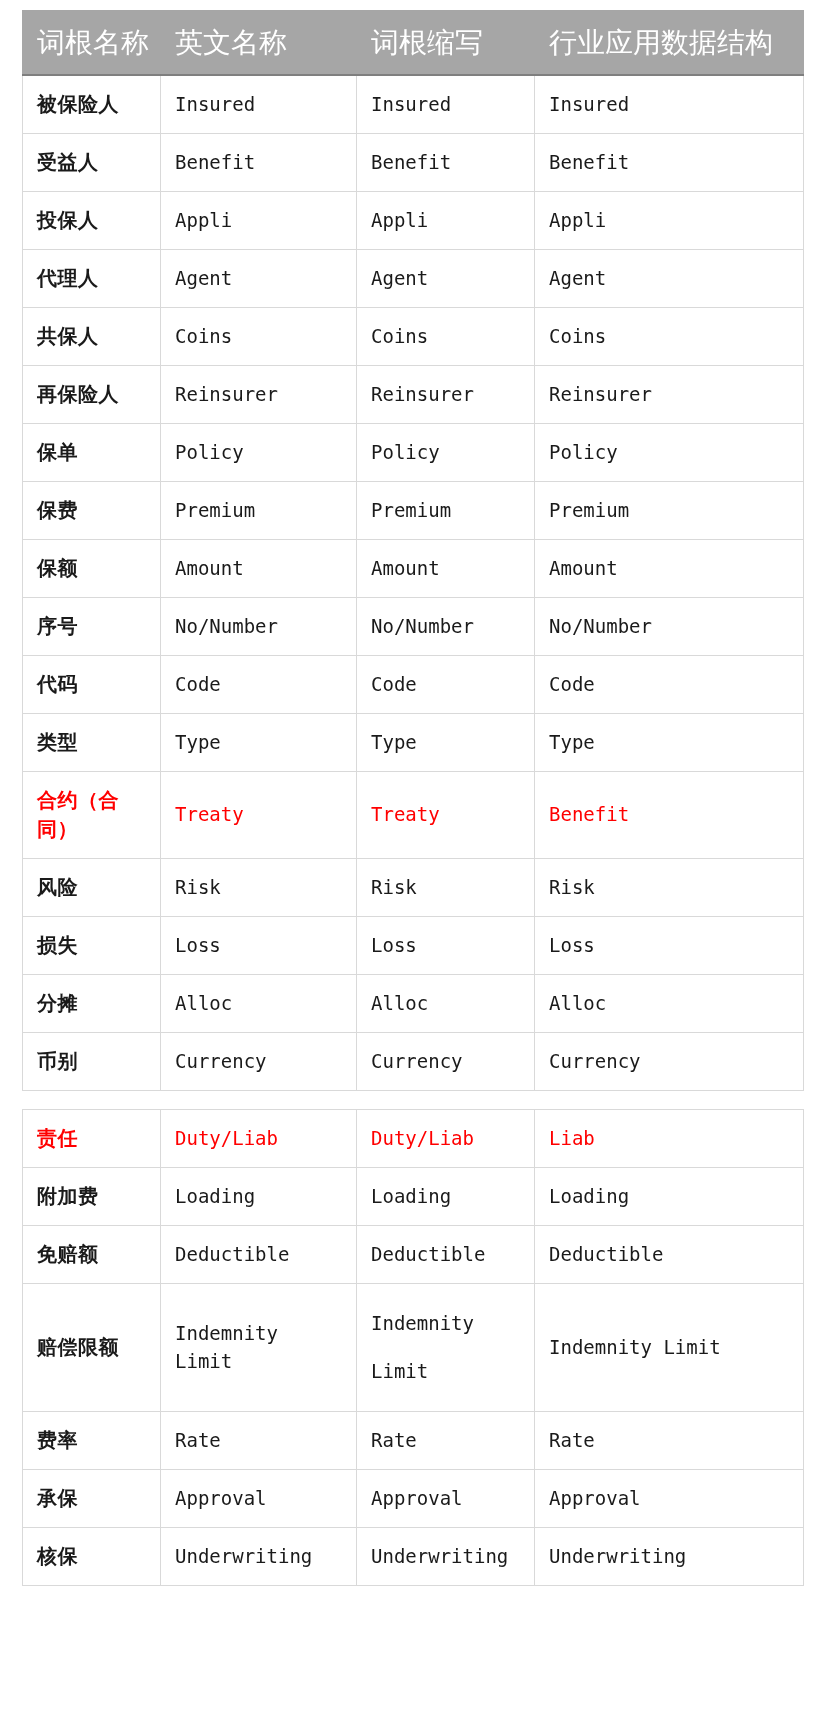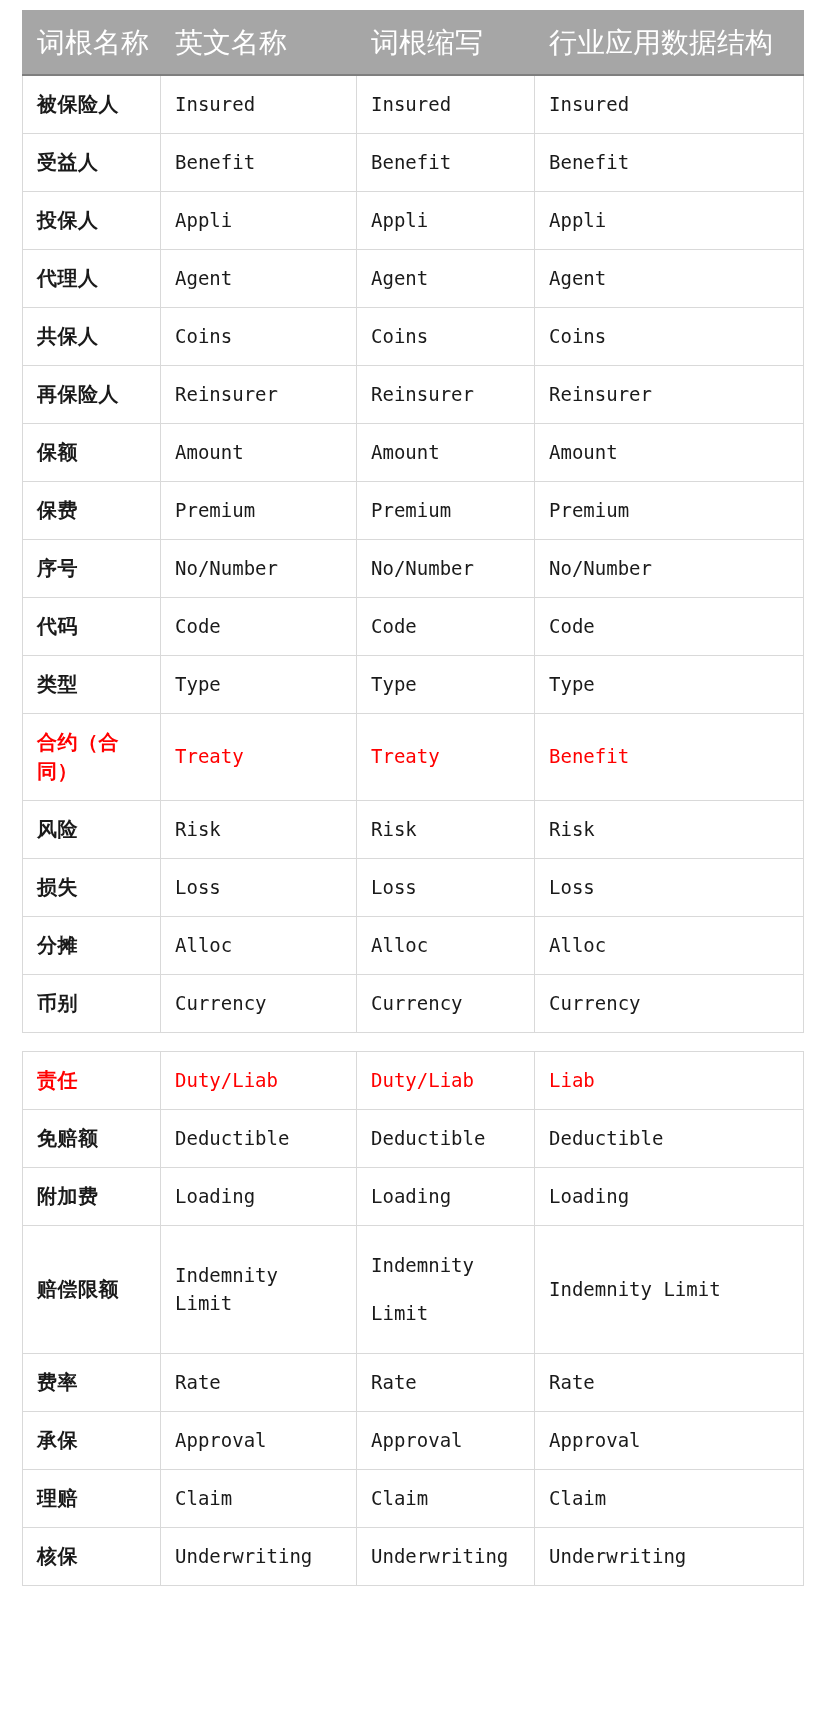--- a/index.html
+++ b/index.html
@@ -134,30 +134,36 @@
             <td class="mono">Coins</td>
             <td class="mono">Coins</td>
           </tr>
           <tr>
             <td class="term">再保险人</td>
             <td class="mono">Reinsurer</td>
             <td class="mono">Reinsurer</td>
             <td class="mono">Reinsurer</td>
           </tr>
           <tr>
+            <td class="term">保单</td>
+            <td class="mono">Policy</td>
+            <td class="mono">Policy</td>
+            <td class="mono">Policy</td>
+          </tr>
+          <tr>
+            <td class="term">保费</td>
+            <td class="mono">Premium</td>
+            <td class="mono">Premium</td>
+            <td class="mono">Premium</td>
+          </tr>
+          <tr>
             <td class="term">保额</td>
             <td class="mono">Amount</td>
             <td class="mono">Amount</td>
             <td class="mono">Amount</td>
-          </tr>
-          <tr>
-            <td class="term">保费</td>
-            <td class="mono">Premium</td>
-            <td class="mono">Premium</td>
-            <td class="mono">Premium</td>
           </tr>
           <tr>
             <td class="term">序号</td>
             <td class="mono">No/Number</td>
             <td class="mono">No/Number</td>
             <td class="mono">No/Number</td>
           </tr>
           <tr>
             <td class="term">代码</td>
             <td class="mono">Code</td>
@@ -210,56 +216,50 @@
           <col class="c-struct">
         </colgroup>
         <tbody>
           <tr class="highlight">
             <td class="term">责任</td>
             <td class="mono">Duty/Liab</td>
             <td class="mono">Duty/Liab</td>
             <td class="mono">Liab</td>
           </tr>
           <tr>
+            <td class="term">附加费</td>
+            <td class="mono">Loading</td>
+            <td class="mono">Loading</td>
+            <td class="mono">Loading</td>
+          </tr>
+          <tr>
             <td class="term">免赔额</td>
             <td class="mono">Deductible</td>
             <td class="mono">Deductible</td>
             <td class="mono">Deductible</td>
-          </tr>
-          <tr>
-            <td class="term">附加费</td>
-            <td class="mono">Loading</td>
-            <td class="mono">Loading</td>
-            <td class="mono">Loading</td>
           </tr>
           <tr class="tall">
             <td class="term">赔偿限额</td>
             <td class="mono">Indemnity Limit</td>
             <td class="mono wrapcell">Indemnity Limit</td>
             <td class="mono">Indemnity Limit</td>
           </tr>
           <tr>
             <td class="term">费率</td>
             <td class="mono">Rate</td>
             <td class="mono">Rate</td>
             <td class="mono">Rate</td>
           </tr>
           <tr>
             <td class="term">承保</td>
             <td class="mono">Approval</td>
             <td class="mono">Approval</td>
             <td class="mono">Approval</td>
           </tr>
           <tr>
-            <td class="term">理赔</td>
-            <td class="mono">Claim</td>
-            <td class="mono">Claim</td>
-            <td class="mono">Claim</td>
-          </tr>
-          <tr>
             <td class="term">核保</td>
             <td class="mono">Underwriting</td>
             <td class="mono">Underwriting</td>
             <td class="mono">Underwriting</td>
           </tr>
         </tbody>
       </table>
     </div>
 </div>
 

